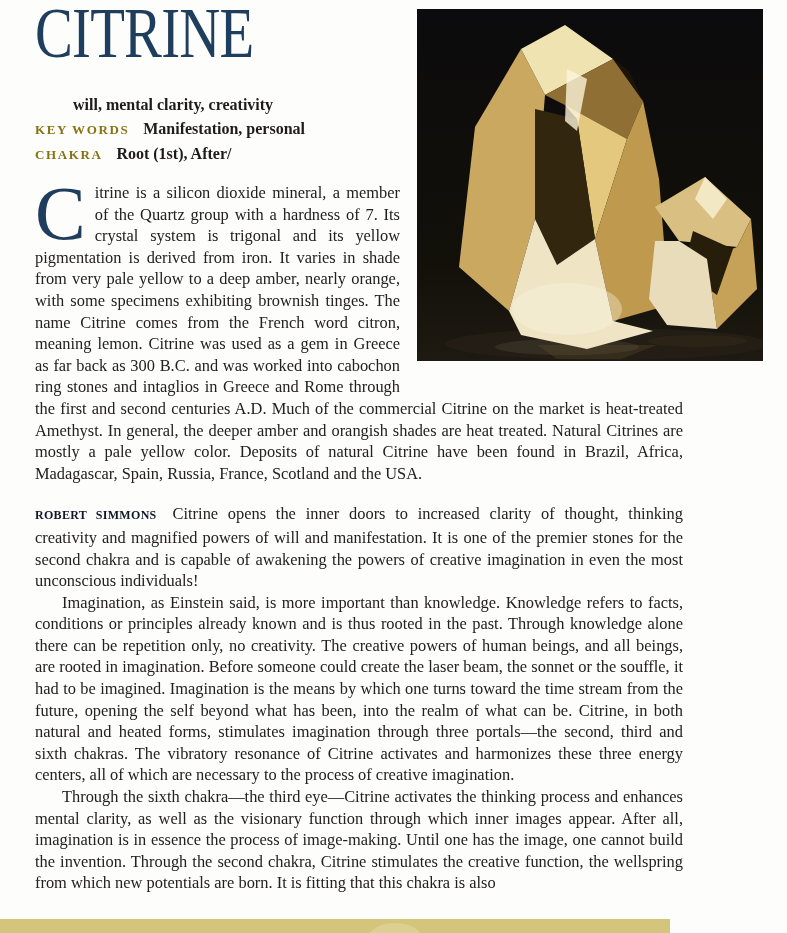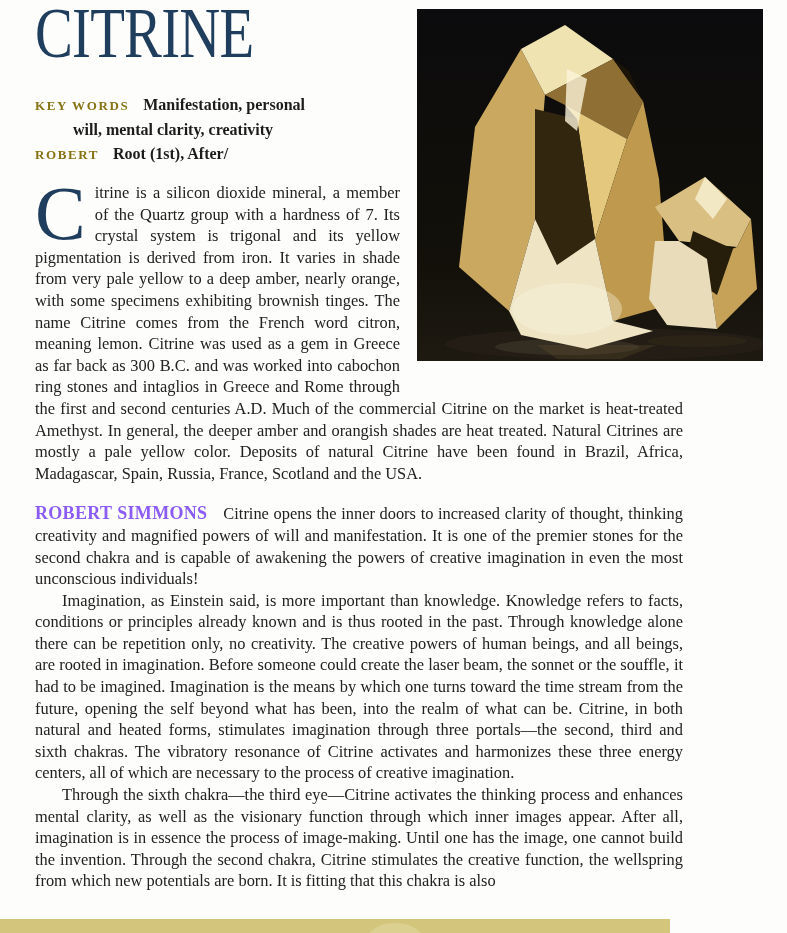--- a/index.html
+++ b/index.html
@@ -65,23 +65,23 @@
   }
   p.intro .dropcap{
     float:left;
     font-size:76px;
     line-height:58px;
     padding:2px 9px 0 0;
     color:#1f3d5c;
   }
   .rs-section{margin-top:19px;}
   .rs-label{
-    color:#8b5cf6;
+    color:#0f172a;
     font-weight:bold;
-    font-size:18px;
+    font-size:12px;
     letter-spacing:0.3px;
     margin-right:16px;
     white-space:nowrap;
   }
   p.indented{text-indent:27px;}
   
   .footer-bar{
     position:absolute;
     left:0;top:919px;
     width:670px;height:14px;
@@ -133,28 +133,28 @@
         <polygon points="276,222 316,240 300,286 266,262" fill="#261d0a"></polygon>
         <polygon points="238,232 262,232 290,250 300,320 250,316 232,290" fill="#e9dcba"></polygon>
         <polygon points="288,168 310,190 296,210 278,190" fill="#f3e8c4"></polygon>
       </svg>
     </figure>
 
     <h1 class="title">CITRINE</h1>
 
     <div class="props">
       <div class="prop">
+        <div class="prop-line prop-cont">will, mental clarity, creativity</div>
         <div class="prop-line">
           <span class="prop-label">KEY WORDS</span><span>Manifestation, personal</span>
         </div>
-        <div class="prop-line prop-cont">will, mental clarity, creativity</div>
       </div>
       <div class="prop">
         <div class="prop-line">
-          <span class="prop-label">ROBERT</span><span>Root (1st), After/</span>
+          <span class="prop-label">CHAKRA</span><span>Root (1st), After/</span>
         </div>
       </div>
     </div>
 
     <p class="body intro">
       <span class="dropcap">C</span><span>itrine is a silicon dioxide mineral, a member of the Quartz group with a hardness of 7. Its crystal system is trigonal and its yellow pigmentation is derived from iron. It varies in shade from very pale yellow to a deep amber, nearly orange, with some specimens exhibiting brownish tinges. The name Citrine comes from the French word citron, meaning lemon. Citrine was used as a gem in Greece as far back as 300 B.C. and was worked into cabochon ring stones and intaglios in Greece and Rome through the first and second centuries A.D. Much of the commercial Citrine on the market is heat-treated Amethyst. In general, the deeper amber and orangish shades are heat treated. Natural Citrines are mostly a pale yellow color. Deposits of natural Citrine have been found in Brazil, Africa, Madagascar, Spain, Russia, France, Scotland and the USA.</span>
     </p>
 
     <div class="rs-section">
       <p class="body">

